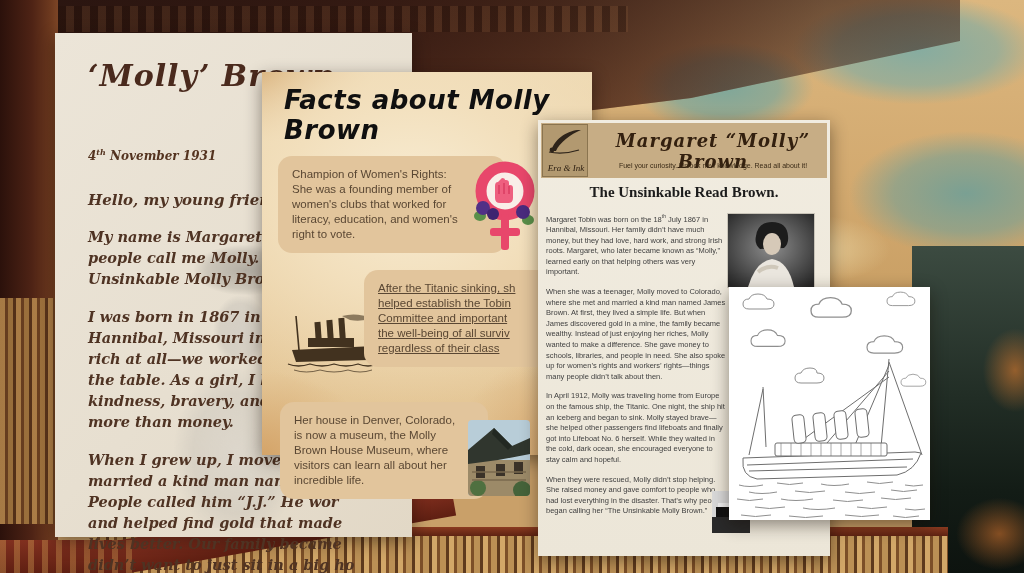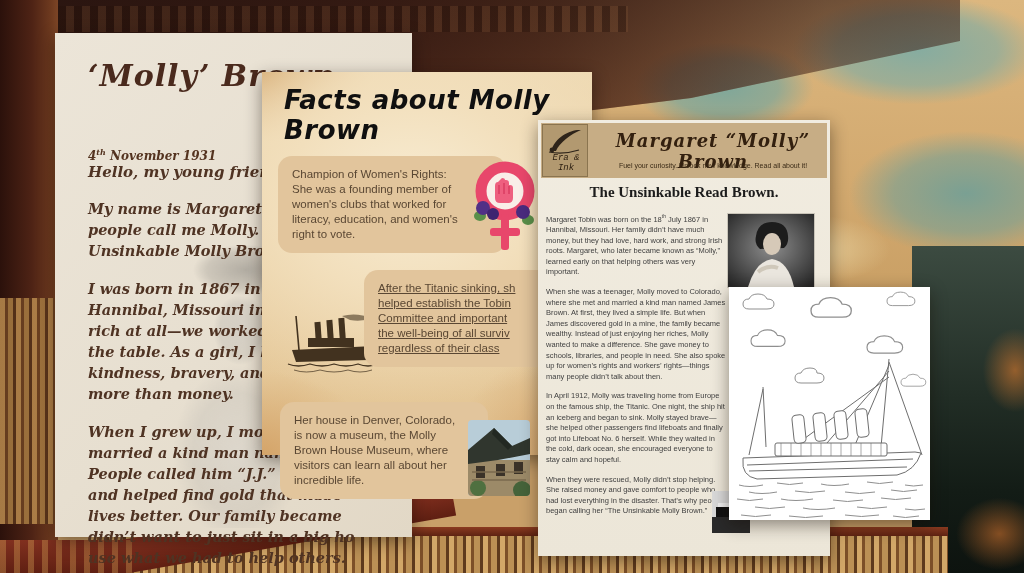--- a/index.html
+++ b/index.html
@@ -50,21 +50,21 @@
   .letter-watermark{position:absolute;left:98px;top:195px;width:168px;height:300px;opacity:.30;
     background:
       radial-gradient(ellipse 70px 34px at 55% 14%, #3a3a3a 0%, rgba(60,60,60,.5) 55%, rgba(60,60,60,0) 75%),
       radial-gradient(ellipse 34px 44px at 52% 34%, #b8aa98 0%, rgba(150,140,125,.6) 60%, rgba(150,140,125,0) 80%),
       radial-gradient(ellipse 80px 110px at 50% 75%, #cfc8bc 0%, rgba(160,150,135,.55) 55%, rgba(120,110,95,0) 80%);
     filter:grayscale(1);}
   .letter-title{position:absolute;left:33px;top:22px;font-family:"DejaVu Serif",serif;
     font-style:italic;font-weight:bold;font-size:30px;line-height:41px;color:#4a2a1d;letter-spacing:1px;}
   .letter-col{position:absolute;left:33px;top:114px;width:296px;color:#4f3323;
     font-family:"DejaVu Serif",serif;font-style:italic;font-weight:600;}
-  .letter-date{font-size:12px;margin-bottom:0;color:#54331f;}
+  .letter-date{font-size:12px;margin-bottom:28px;color:#54331f;}
   .letter-date sup{font-size:8px;}
   .letter-greet{font-size:15px;margin-bottom:17px;}
   .letter-para{font-size:14.5px;line-height:21px;margin-bottom:17px;white-space:pre-line;}
 
   
   .facts{left:262px;top:72px;width:330px;height:383px;z-index:20;
     background:
       radial-gradient(ellipse 260px 210px at 45% 32%, #f8ecd2 0%, #f2dfbc 48%, rgba(242,223,188,0) 100%),
       radial-gradient(ellipse 200px 160px at 100% 100%, #cf9c61 0%, rgba(207,156,97,0) 70%),
       radial-gradient(ellipse 160px 120px at 0% 100%, #d4a469 0%, rgba(212,164,105,0) 70%),
@@ -82,21 +82,21 @@
   .icon-steamship{position:absolute;left:22px;top:234px;width:98px;height:70px;}
   .thumb-house{position:absolute;left:206px;top:348px;width:62px;height:76px;border-radius:4px;overflow:hidden;}
 
   
   .article{left:538px;top:120px;width:292px;height:436px;z-index:30;
     background:linear-gradient(180deg,#f1ece0 0%,#ece6d8 100%);}
   .masthead{position:absolute;left:3px;top:3px;width:286px;height:55px;background:#c7ad85;}
   .logo-box{position:absolute;left:1px;top:1px;width:46px;height:53px;background:#b29970;
     border:1px solid #8a744f;box-sizing:border-box;}
   .logo-text{position:absolute;left:2px;bottom:3px;width:42px;text-align:center;
-    font-family:Liberation Mono, monospace;font-style:italic;font-size:9px;color:#2e2012;}
+    font-family:Liberation Serif, serif;font-style:italic;font-size:9px;color:#2e2012;}
   .masthead-title{position:absolute;left:62px;top:7px;width:220px;text-align:center;
     font-family:"DejaVu Serif",serif;font-style:italic;font-weight:bold;font-size:18px;
     letter-spacing:1px;color:#33200f;}
   .masthead-tagline{position:absolute;left:62px;top:39px;width:220px;text-align:center;
     font-size:7px;color:#3a2a16;}
   .article-heading{position:absolute;left:0;top:64px;width:100%;text-align:center;
     font-family:"Liberation Serif",serif;font-weight:bold;font-size:15px;color:#1c1c1c;}
   .article-body{position:absolute;left:8px;top:91px;width:181px;
     font-size:7.5px;line-height:10.6px;color:#3f3f3f;}
   .article-body p{margin:0 0 9px 0;}

